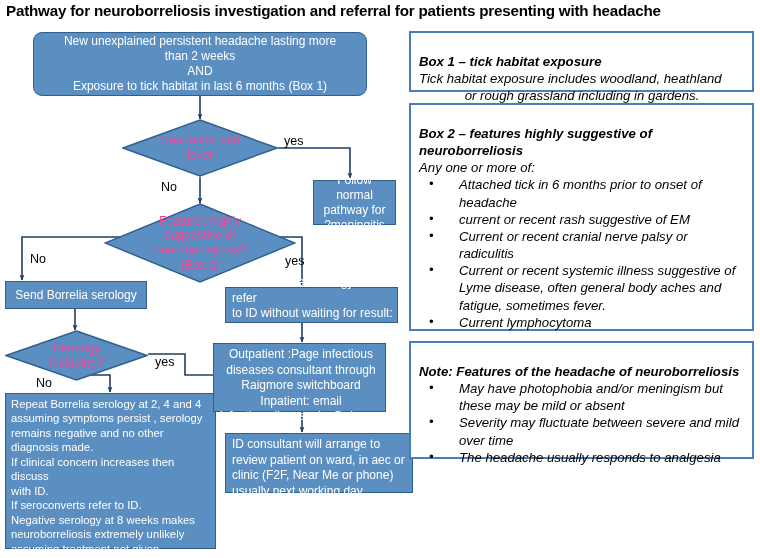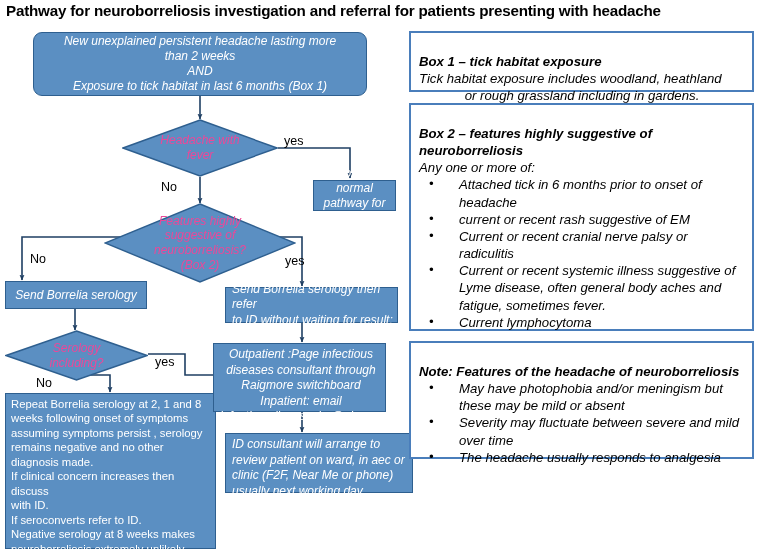--- a/index.html
+++ b/index.html
@@ -19,21 +19,21 @@
 
   
   .node{
     position:absolute;box-sizing:border-box;
     background:#5b8fc2;border:1px solid #2e5f8f;
     color:#ffffff;
     display:flex;align-items:center;justify-content:center;
     text-align:center;line-height:1.25;
   }
   .node.round{border-radius:9px;}
-  .node.left{justify-content:flex-start;text-align:left;}
+  .node.left{justify-content:flex-start;text-align:left;align-items:flex-end;}
   .node .inner{width:100%;padding:0 6px;box-sizing:border-box;}
 
   
   .diamond{position:absolute;}
   .diamond svg{position:absolute;left:0;top:0;}
   .diamond .dlabel{
     position:absolute;left:0;top:0;width:100%;height:100%;
     display:flex;align-items:center;justify-content:center;
     color:#ec4899;text-align:center;line-height:1.22;
     pointer-events:none;
@@ -54,21 +54,21 @@
   .bullets li::before{
     content:"\2022";position:absolute;left:10px;top:0;font-size:13px;line-height:inherit;
   }
 
   
   .edges{position:absolute;left:0;top:0;width:760px;height:558px;pointer-events:none;}
   .edgelabel{position:absolute;font-size:12.5px;color:#000;}
 
   
   .t11{font-size:11.3px;}
-  .t12{font-size:12px;font-style:italic;}
+  .t12{font-size:12px;}
   .t13{font-size:13.2px;}
 </style>
 </head>
 <body>
 
 <div id="root">
 
   <div class="title">Pathway for neuroborreliosis investigation and referral for patients presenting with headache</div>
 
   <svg class="edges" viewBox="0 0 760 558">
@@ -122,21 +122,21 @@
       <polygon points="78,1 155,29 78,57 1,29" fill="#5b8fc2" stroke="#2e5f8f" stroke-width="1.4"></polygon>
     </svg>
     <div class="dlabel t12">
       <div>
         <div>Headache with</div>
         <div>fever</div>
       </div>
     </div>
   </div>
 
-  <div class="node t12" style="left:313px;top:180px;width:83px;height:31px;">
+  <div class="node t12" style="left:313px;top:180px;width:83px;height:45px;">
     <div class="inner">
       <div>Follow normal</div>
       <div>pathway for</div>
       <div>?meningitis</div>
     </div>
   </div>
 
   <div class="diamond" style="left:104px;top:203px;width:192px;height:80px;">
     <svg width="192" height="80" viewBox="0 0 192 80">
       <polygon points="96,1 191,40 96,79 1,40" fill="#5b8fc2" stroke="#2e5f8f" stroke-width="1.4"></polygon>
@@ -164,22 +164,21 @@
     <div class="dlabel t12">
       <div>
         <div>Serology</div>
         <div>including?</div>
       </div>
     </div>
   </div>
 
   <div class="node left t11" style="left:5px;top:393px;width:211px;height:156px;align-items:flex-start;">
     <div class="inner" style="padding:3px 4px 0 5px;line-height:1.28;">
-      <div>Repeat  Borrelia serology at 2, 1 and 8</div>
-      <div>weeks following onset of symptoms</div>
+      <div>Repeat  Borrelia serology at 2, 4 and 4</div>
       <div>assuming symptoms persist , serology</div>
       <div>remains negative and no other</div>
       <div>diagnosis made.</div>
       <div>If clinical concern increases then discuss</div>
       <div>with ID.</div>
       <div>If seroconverts refer to ID.</div>
       <div>Negative serology at 8 weeks makes</div>
       <div>neuroborreliosis extremely unlikely</div>
       <div>assuming treatment not given.</div>
     </div>

